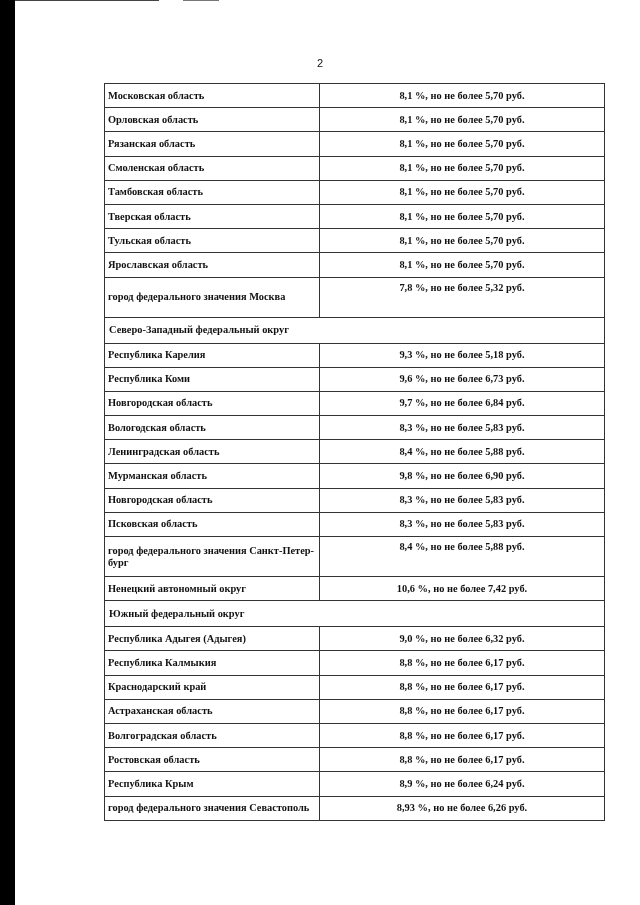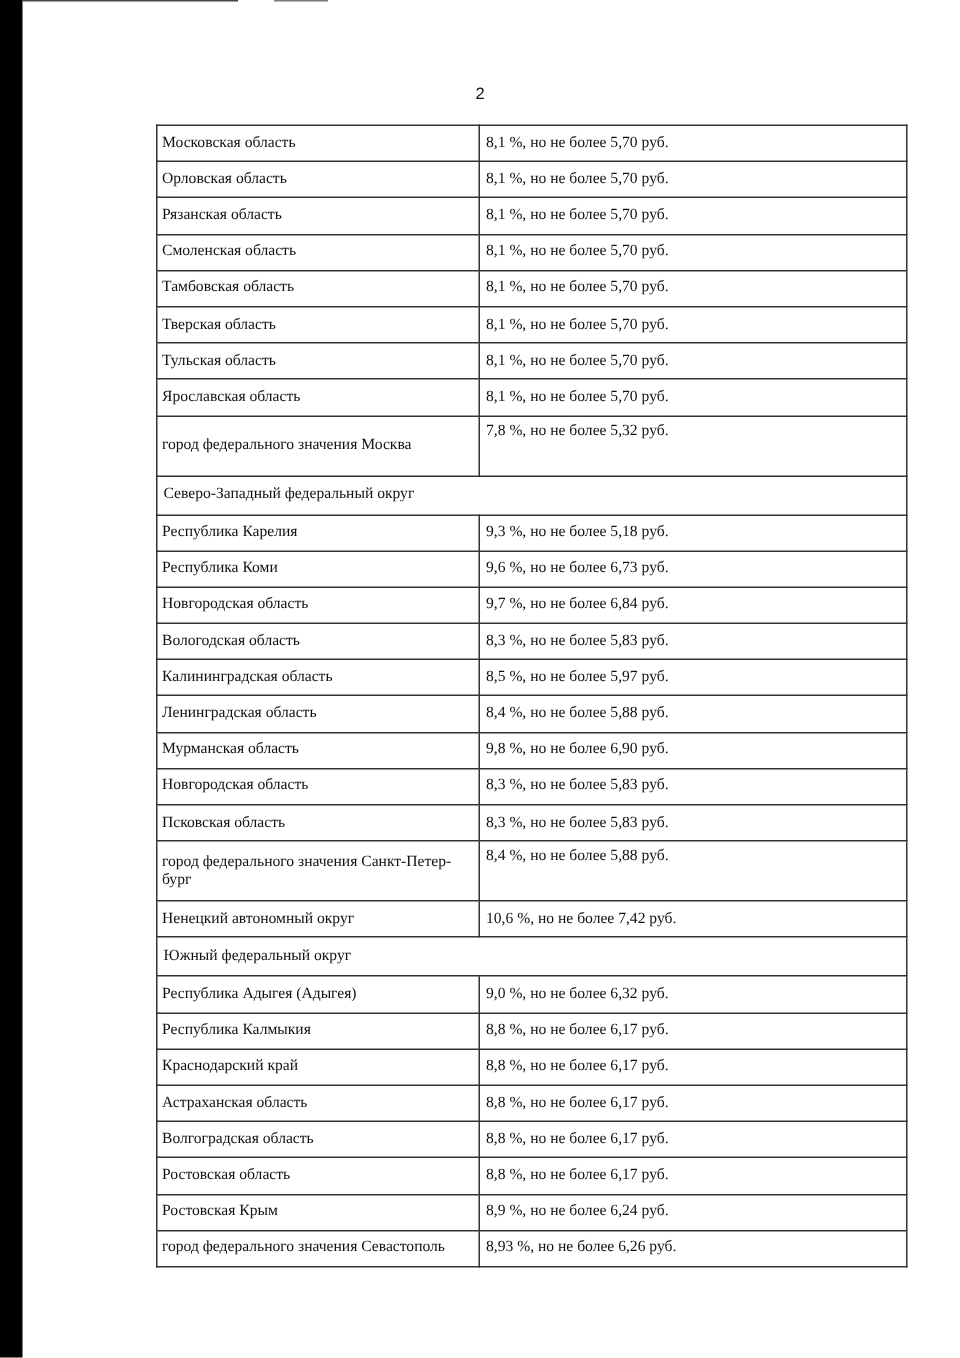--- a/index.html
+++ b/index.html
@@ -20,23 +20,24 @@
     position:absolute; left:0; width:640px; top:57px; text-align:center;
     font-size:11px; font-family:"Liberation Sans", sans-serif;
   }
   table.rates {
     position:absolute; left:104px; top:83px; width:501px;
     border-collapse:collapse; font-size:10.4px;
   }
   table.rates td {
     border:1px solid #333; padding:0 4px; height:23.2px; line-height:12px;
     vertical-align:middle;
+    font-weight:bold;
   }
   table.rates td.region { width:207px; text-align:left; padding-left:3px; }
-  table.rates td.rate { text-align:left; }
+  table.rates td.rate { text-align:center; }
   table.rates tr.tall td { height:35px; }
   table.rates tr.tall td.rate { vertical-align:top; padding-top:4px; }
   table.rates tr.district td { text-align:left; height:25px; }
 </style>
 </head>
 <body>
 
 <div class="scan-edge"></div>
 <div class="top-noise"></div>
 
@@ -95,24 +96,20 @@
       </tr>
     <tr>
         <td class="region">Новгородская область</td>
         <td class="rate">9,7 %, но не более 6,84 руб.</td>
       </tr>
     <tr>
         <td class="region">Вологодская область</td>
         <td class="rate">8,3 %, но не более 5,83 руб.</td>
       </tr>
     <tr>
-        <td class="region">Калининградская область</td>
-        <td class="rate">8,5 %, но не более 5,97 руб.</td>
-      </tr>
-    <tr>
         <td class="region">Ленинградская область</td>
         <td class="rate">8,4 %, но не более 5,88 руб.</td>
       </tr>
     <tr>
         <td class="region">Мурманская область</td>
         <td class="rate">9,8 %, но не более 6,90 руб.</td>
       </tr>
     <tr>
         <td class="region">Новгородская область</td>
         <td class="rate">8,3 %, но не более 5,83 руб.</td>
@@ -151,21 +148,21 @@
       </tr>
     <tr>
         <td class="region">Волгоградская область</td>
         <td class="rate">8,8 %, но не более 6,17 руб.</td>
       </tr>
     <tr>
         <td class="region">Ростовская область</td>
         <td class="rate">8,8 %, но не более 6,17 руб.</td>
       </tr>
     <tr>
-        <td class="region">Ростовская Крым</td>
+        <td class="region">Республика Крым</td>
         <td class="rate">8,9 %, но не более 6,24 руб.</td>
       </tr>
     <tr>
         <td class="region">город федерального значения Севастополь</td>
         <td class="rate">8,93 %, но не более 6,26 руб.</td>
       </tr>
   </tbody>
 </table>
 
 </body></html>

